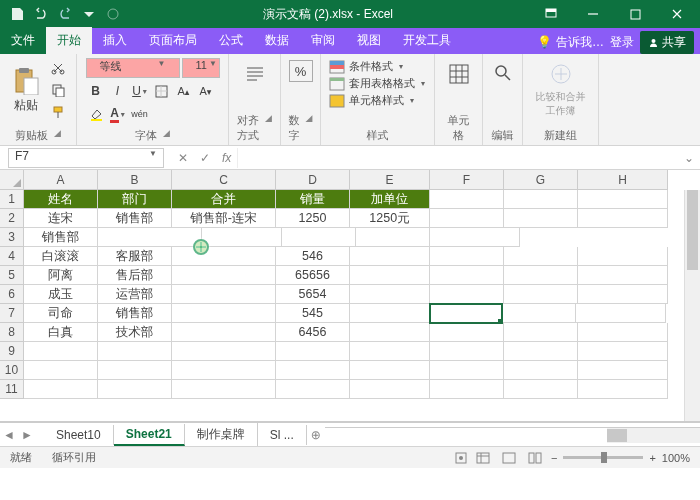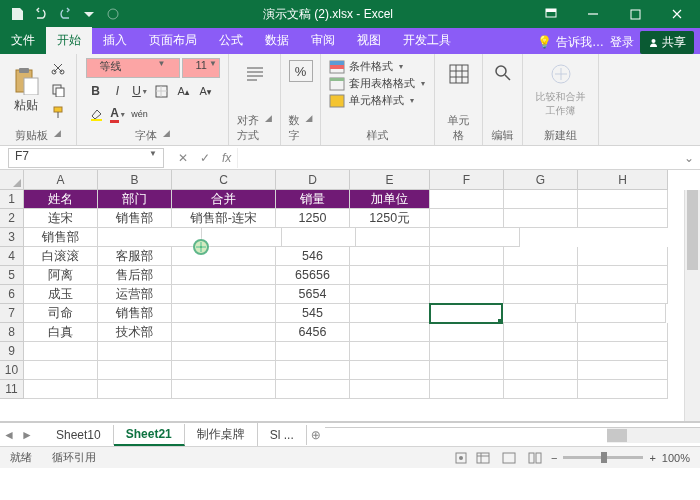--- a/index.html
+++ b/index.html
@@ -32,21 +32,21 @@
 .fbtn{width:22px;text-align:center;color:#888}
 .fxlbl{font-style:italic;color:#888;padding:0 6px}
 .grid{position:relative;height:252px;overflow:hidden;border-bottom:1px solid #ccc}
 .ghead{display:flex;height:20px;position:sticky;top:0}
 .corner{width:24px;background:#f0f0f0;border-right:1px solid #ccc;border-bottom:1px solid #ccc;position:relative}
 .corner::after{content:"";position:absolute;right:2px;bottom:2px;width:0;height:0;border-left:8px solid transparent;border-bottom:8px solid #b0b0b0}
 .colh{background:#f0f0f0;border-right:1px solid #ccc;border-bottom:1px solid #ccc;text-align:center;line-height:20px;font-size:12px;color:#555}
 .row{display:flex;height:19px}
 .rowh{width:24px;background:#f0f0f0;border-right:1px solid #ccc;border-bottom:1px solid #ccc;text-align:center;line-height:19px;font-size:12px;color:#555}
 .cell{border-right:1px solid #d4d4d4;border-bottom:1px solid #d4d4d4;line-height:19px;font-size:12.5px;text-align:center;overflow:hidden;white-space:nowrap;padding:0 2px}
-.hdr{background:#701a75;color:#fff;font-weight:400}
+.hdr{background:#4d7c0f;color:#fff;font-weight:400}
 .sel{border:2px solid #1d6f42;margin:-1px;position:relative}
 .sel::after{content:"";position:absolute;right:-3px;bottom:-3px;width:6px;height:6px;background:#1d6f42}
 .cursor{position:absolute;left:192px;top:68px;width:18px;height:18px;pointer-events:none}
 .cursor svg{filter:drop-shadow(0 0 1px #fff)}
 .sheetbar{height:24px;background:#fff;border-top:1px solid #ccc;display:flex;align-items:center;font-size:12px}
 .navbtn{width:18px;text-align:center;color:#888}
 .stab{padding:3px 12px;border-right:1px solid #ccc;color:#444;background:#fff}
 .stab.active{border-bottom:2px solid #0d7240;color:#0d7240;font-weight:700}
 .statusbar{height:22px;background:#f3f3f3;display:flex;align-items:center;border-top:1px solid #d4d4d4;font-size:11px;color:#555}
 .statusbar .sl{padding:0 10px}

